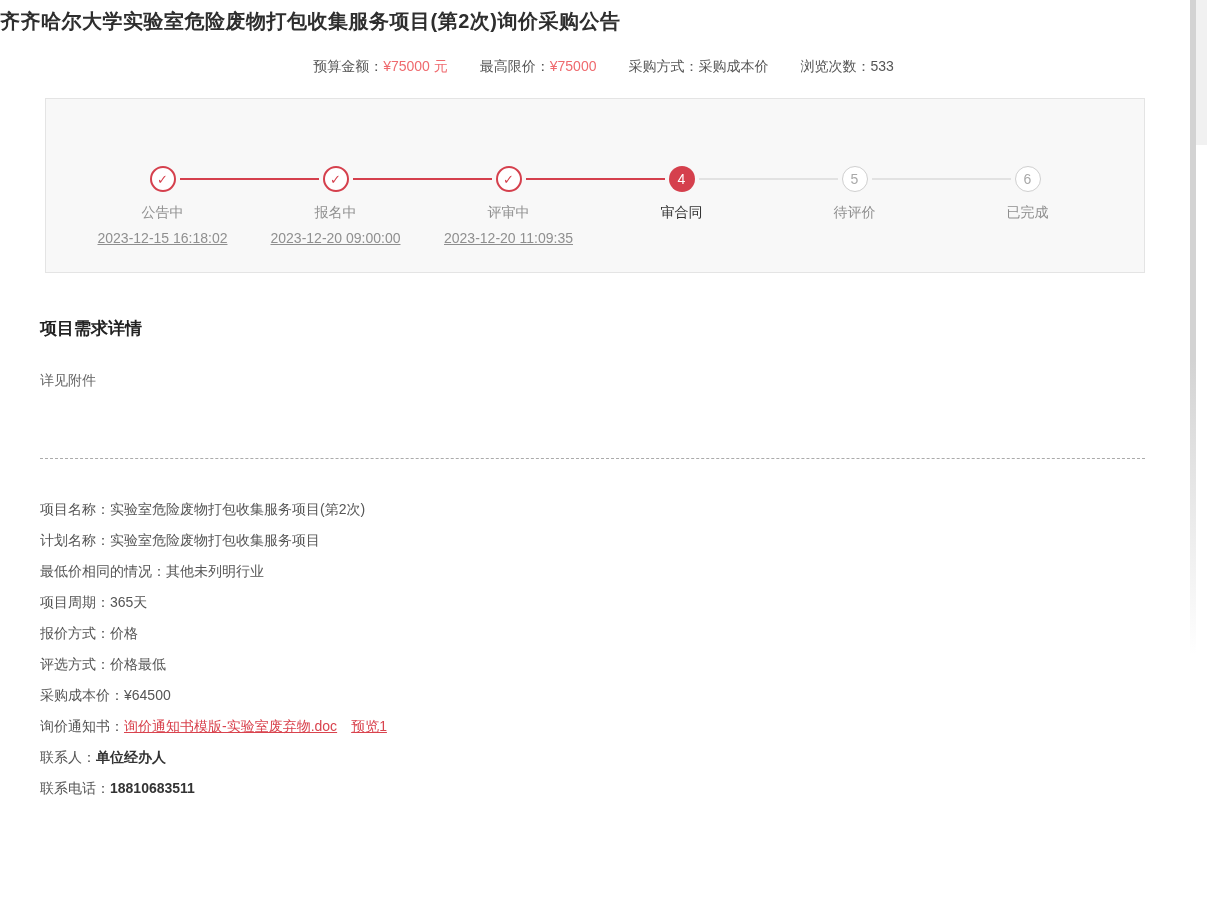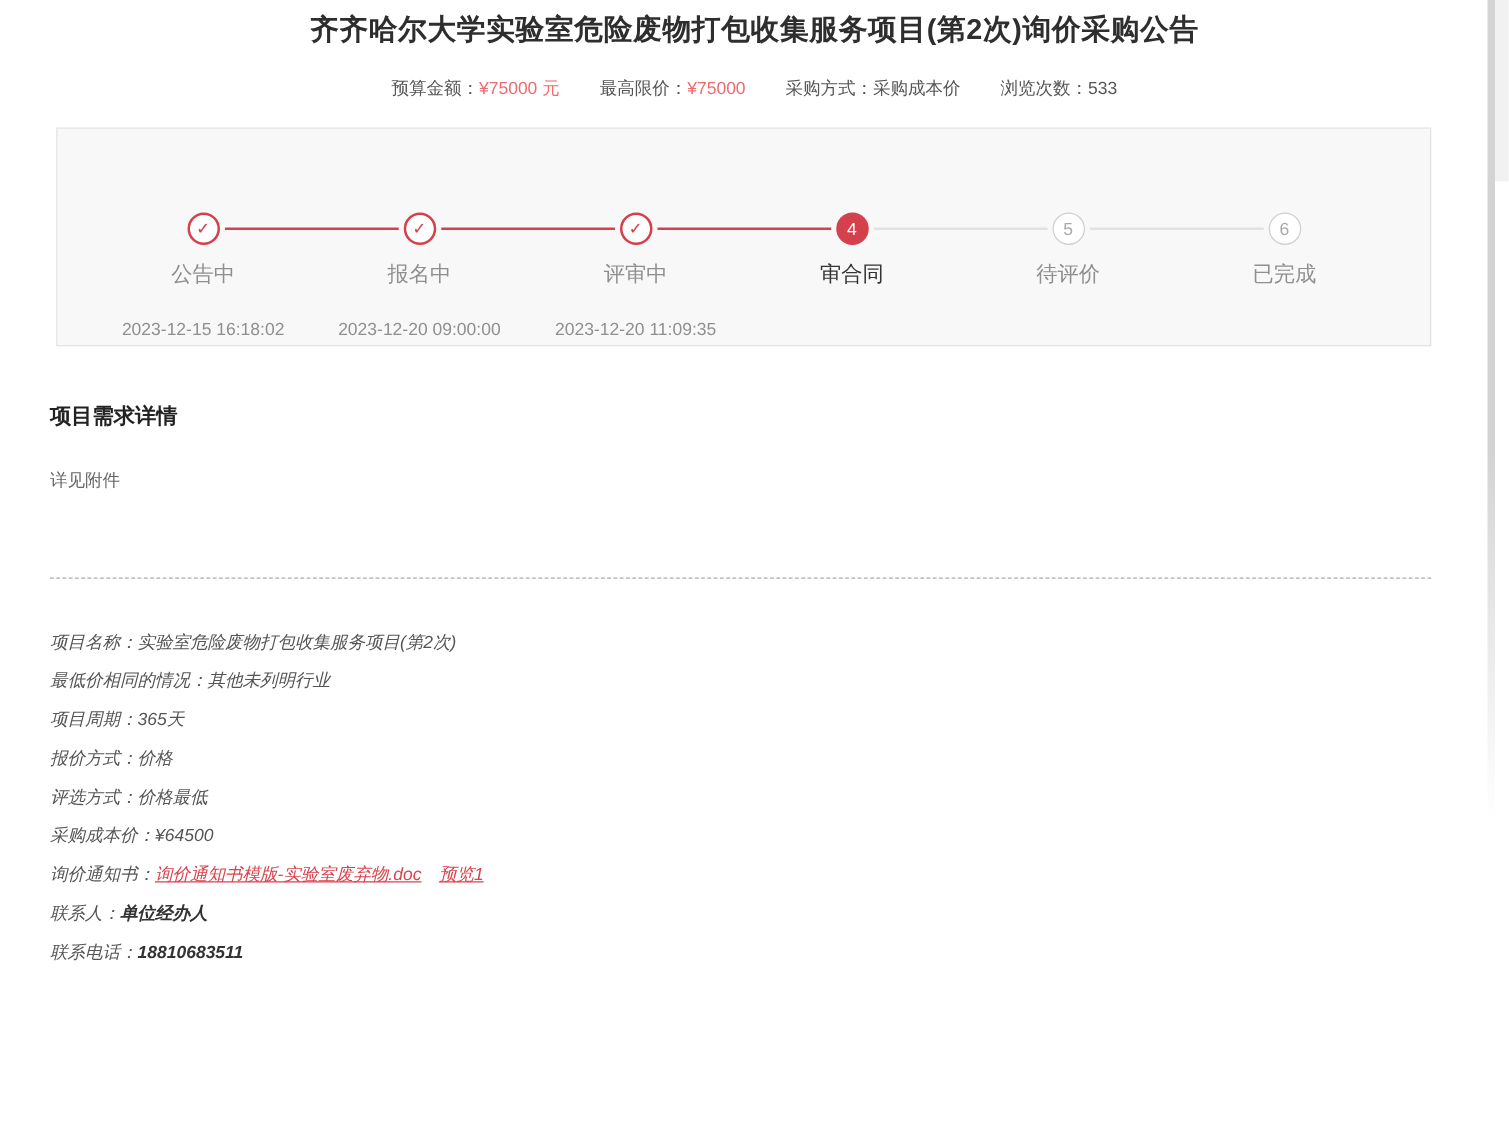--- a/index.html
+++ b/index.html
@@ -3,22 +3,22 @@
 <meta charset="utf-8">
 <style>
   * { margin:0; padding:0; box-sizing:border-box; }
   html,body { background:#fff; }
   body {
     width:1207px; height:904px; position:relative; overflow:hidden;
     font-family:"Liberation Sans","DejaVu Sans",sans-serif; color:#555;
   }
   
   .page-title {
-    padding-top:8px; text-align:center;
-    font-size:23px; font-weight:bold; color:#2e2e2e; letter-spacing:.5px;
+    padding-top:8px; 
+    font-size:20px; font-weight:bold; color:#2e2e2e; letter-spacing:.5px;
   }
   .summary {
     margin-top:23px; display:flex; justify-content:center; gap:32px;
     font-size:14px; color:#555;text-align:center;
   }
   .summary .item { white-space:nowrap; }
   .summary .val-red { color:#ef6a6e; }
   .summary .val-plain { color:#555; }
 
   
@@ -35,31 +35,31 @@
   }
   .step.line-red::before { background:#d5404d; }
   .circle {
     width:26px; height:26px; border-radius:50%; margin:0 auto;
     display:flex; align-items:center; justify-content:center;
     font-size:14px; position:relative; z-index:2; background:#fff;
   }
   .step.done .circle    { border:2px solid #d5404d; color:#d5404d; font-size:13px; }
   .step.current .circle { background:#d5404d; color:#fff; }
   .step.pending .circle { border:1px solid #cfcfcf; color:#a9a9a9; }
-  .step-label { margin-top:12px; font-size:17px; color:#8f8f8f; }
+  .step-label { margin-top:12px; font-size:14px; color:#8f8f8f; }
   .step.current .step-label { color:#333; }
-  .step-date { margin-top:24px; font-size:14px; color:#8f8f8f; }
+  .step-date { margin-top:8px; font-size:14px; color:#8f8f8f;text-decoration:underline; }
 
   
   .section-heading { margin:44px 0 0 40px; font-size:17px; font-weight:bold; color:#222; }
   .section-note    { margin:32px 0 0 40px; font-size:14px; color:#666; }
   .divider { margin:68px 62px 0 40px; border-top:1px dashed #ababab; height:0; }
 
   .fields { margin:41px 62px 0 40px; font-size:14px; color:#555; }
-  .field-row { margin-bottom:12px; line-height:19px;font-style:italic; }
+  .field-row { margin-bottom:12px; line-height:19px; }
   .f-bold { font-weight:bold; color:#333; }
   .field-row.multi { display:flex; margin-bottom:10px; }
   .field-row.multi .f-label { white-space:nowrap; line-height:23px; }
   .field-row.multi .f-line  { line-height:23px; }
   .link { color:#d9434e; text-decoration:underline; cursor:pointer; }
   .link + .link { margin-left:14px; }
 
   
   .scroll-track-top { position:absolute; top:0; right:0; width:11px; height:145px; background:#f1f1f1; }
   .scroll-thumb {
@@ -134,20 +134,23 @@
 <h2 class="section-heading">项目需求详情</h2>
 <div class="section-note">详见附件</div>
 
 <div class="divider"></div>
 
 <div class="fields">
   <div class="field-row">
     <span>项目名称：</span><span>实验室危险废物打包收集服务项目(第2次)</span>
   </div>
   <div class="field-row">
+    <span>计划名称：</span><span>实验室危险废物打包收集服务项目</span>
+  </div>
+  <div class="field-row">
     <span>最低价相同的情况：</span><span>其他未列明行业</span>
   </div>
   <div class="field-row">
     <span>项目周期：</span><span>365天</span>
   </div>
   <div class="field-row">
     <span>报价方式：</span><span>价格</span>
   </div>
   <div class="field-row">
     <span>评选方式：</span><span>价格最低</span>

